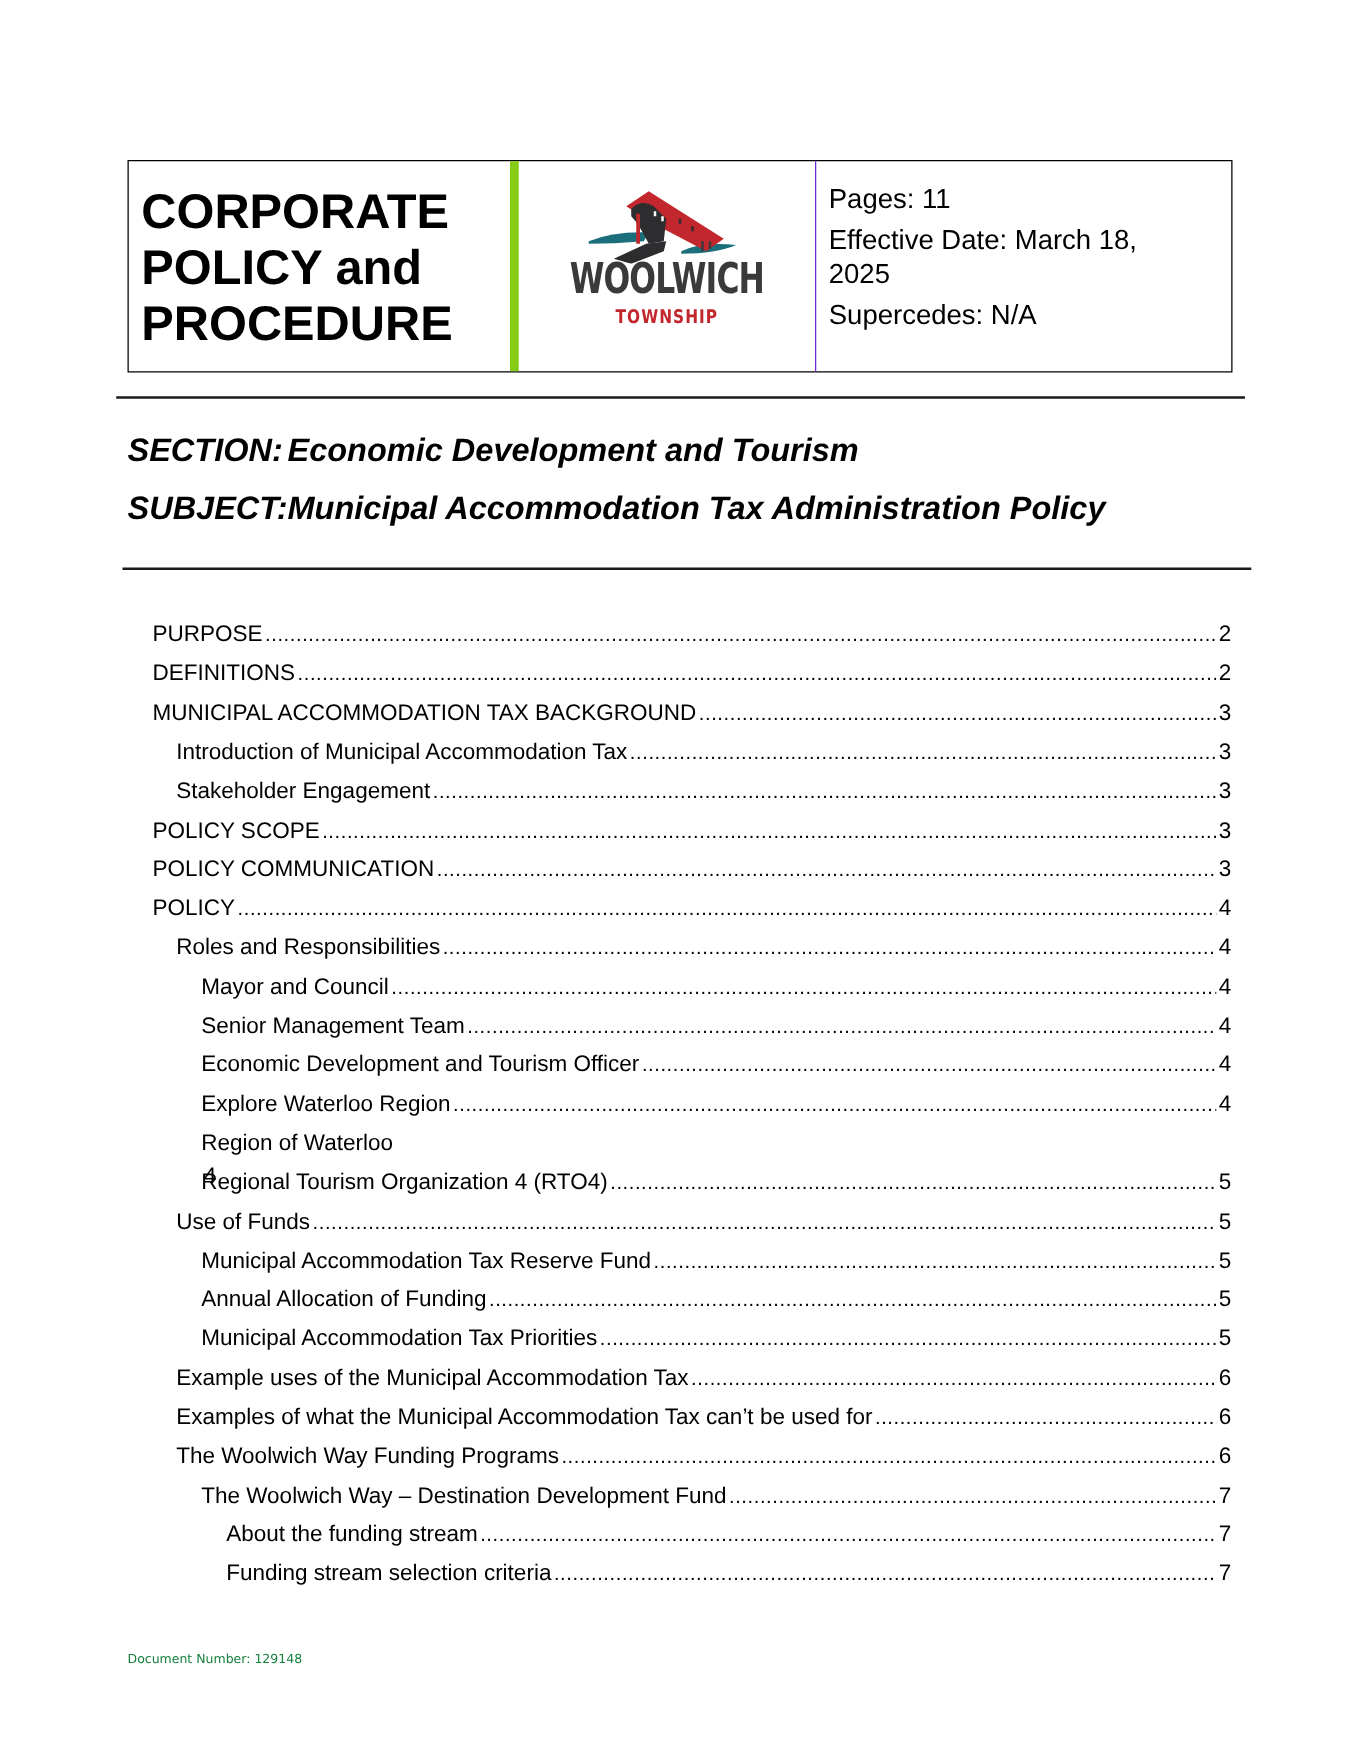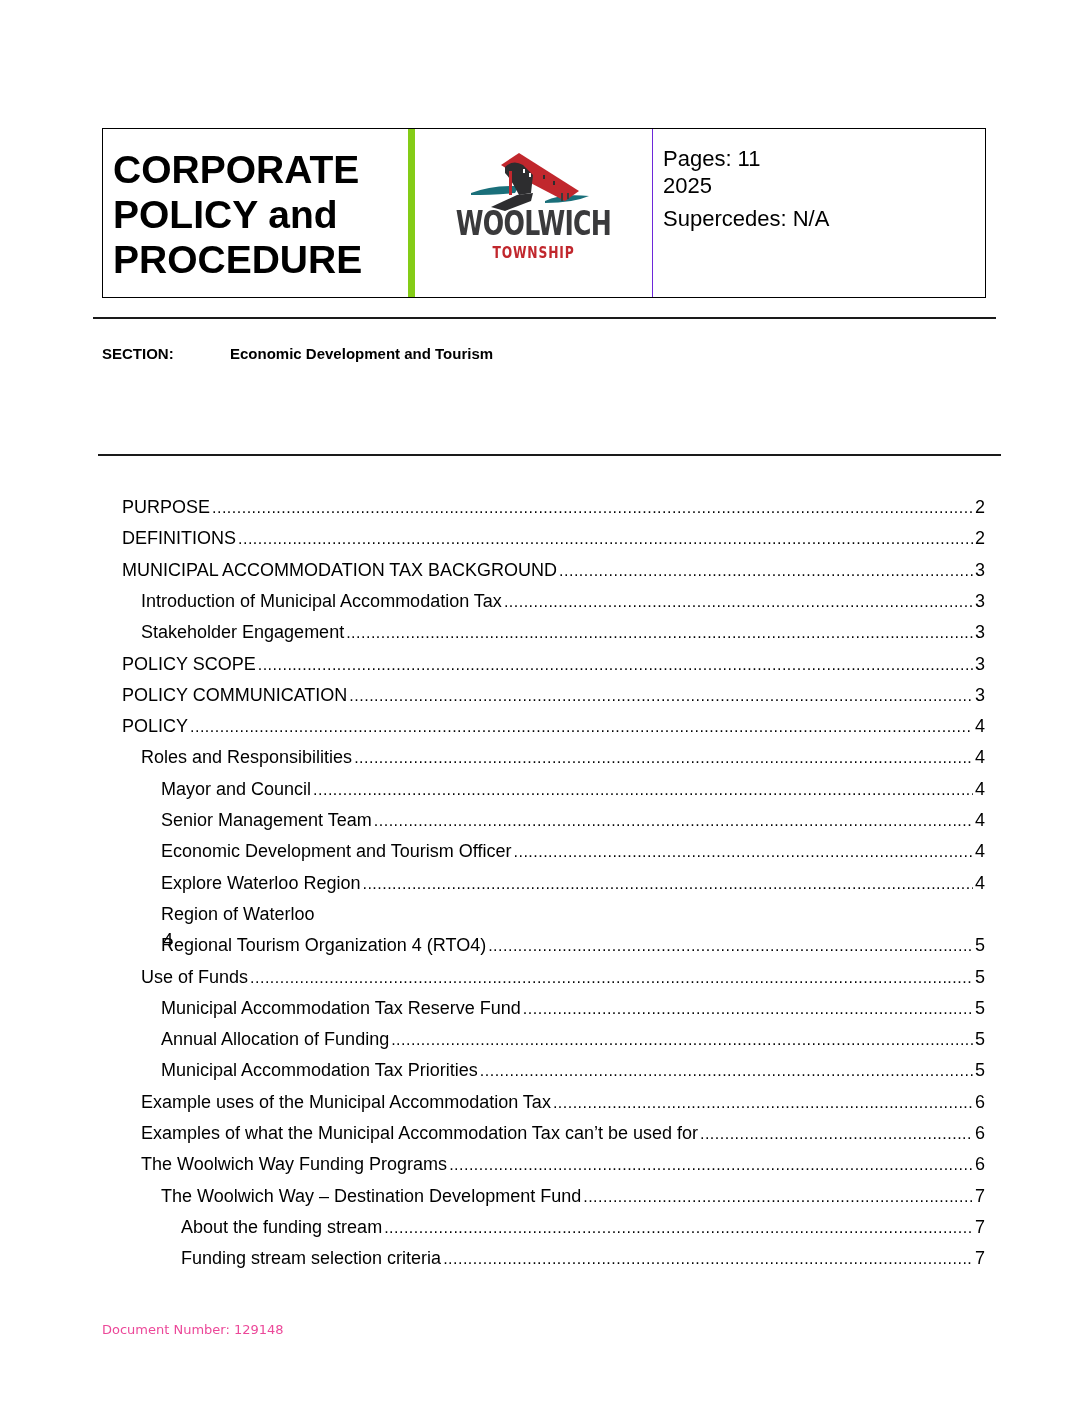--- a/index.html
+++ b/index.html
@@ -91,23 +91,24 @@
       height: 2px;
       background: #1a1a1a;
     }
     .rule-1 { left: 93px; width: 903px; top: 317px; }
     .rule-2 { left: 98px; width: 903px; top: 454px; }
 
     
     .meta-line {
       position: absolute;
       left: 102px;
-      font-size: 15px;
+      font-size: 26px;
       font-weight: bold;
       white-space: nowrap;
+      font-style: italic;
     }
     .meta-line .label { display: inline-block; width: 128px; }
     .section-line { top: 345px; }
     .subject-line { top: 391px; }
 
     
     .toc {
       position: absolute;
       left: 0;
       top: 494px;
@@ -140,22 +141,22 @@
       content: "......................................................................................................................................................................................................................................................................";
     }
     .toc-page { flex: 0 0 auto; padding-left: 2px; text-align: right; }
 
     
     .footer {
       position: absolute;
       left: 102px;
       top: 1322px;
       font-family: "DejaVu Sans", sans-serif;
-      font-size: 13px;
-      color: #ec4899;
+      font-size: 10px;
+      color: #15803d;
     }
   </style>
 </head>
 <body>
 
 <div class="page">
 
   <div class="header-table">
     <div class="cell-title">
       <span class="line">CORPORATE</span>
@@ -185,30 +186,34 @@
         <rect x="68" y="24" width="2" height="4" fill="#fff"></rect>
         <rect x="82" y="26" width="2" height="4" fill="#2d2d2f"></rect>
         <rect x="92" y="32" width="2" height="4" fill="#2d2d2f"></rect>
       </svg>
       <div class="logo-word logo-woolwich">WOOLWICH</div>
       <div class="logo-word logo-township">TOWNSHIP</div>
     </div>
 
     <div class="cell-meta">
       <span class="meta-row gap">Pages: 11</span>
+      <span class="meta-row gap-small">Effective Date: March 18,</span>
       <span class="meta-row">2025</span>
       <span class="meta-row gap-small">Supercedes: N/A</span>
     </div>
   </div>
 
   <div class="rule rule-1"></div>
 
   <div class="meta-line section-line">
     <span class="label">SECTION:</span><span>Economic Development and Tourism</span>
   </div>
+  <div class="meta-line subject-line">
+    <span class="label">SUBJECT:</span><span>Municipal Accommodation Tax Administration Policy</span>
+  </div>
 
   <div class="rule rule-2"></div>
 
   <div class="toc" id="toc">
       <div class="toc-row l0" style="top: 0px;">
         <span class="toc-title">PURPOSE</span>
         <span class="toc-leader"></span>
         <span class="toc-page">2</span>
       </div>
       <div class="toc-row l0" style="top: 31.3px;">

